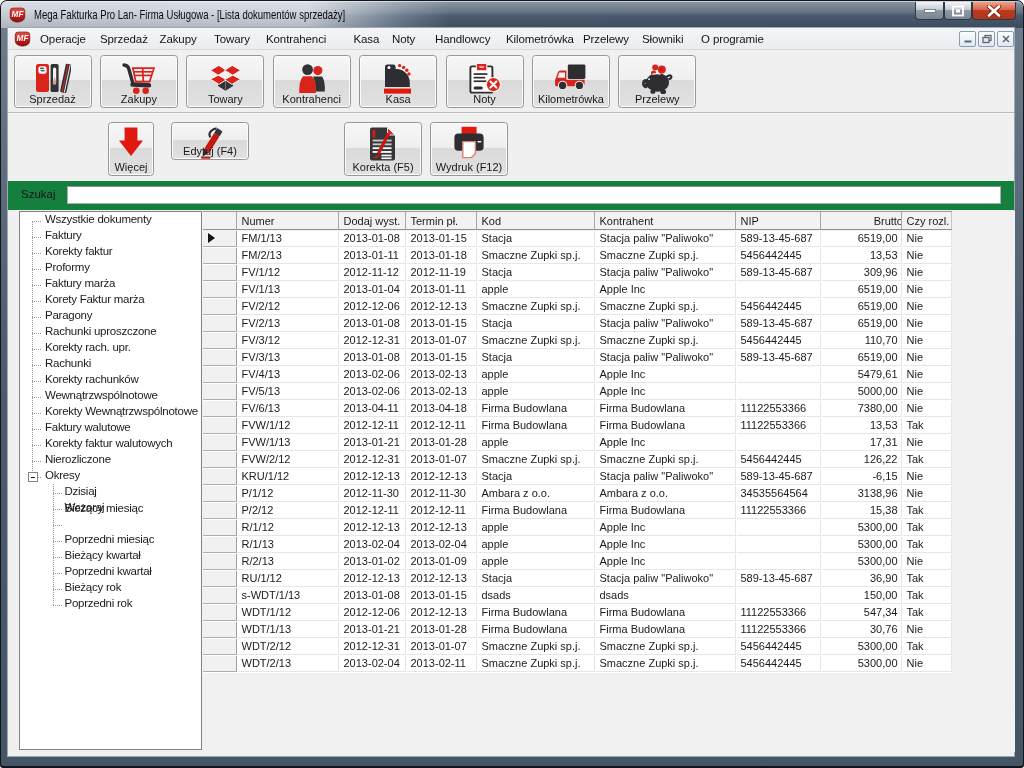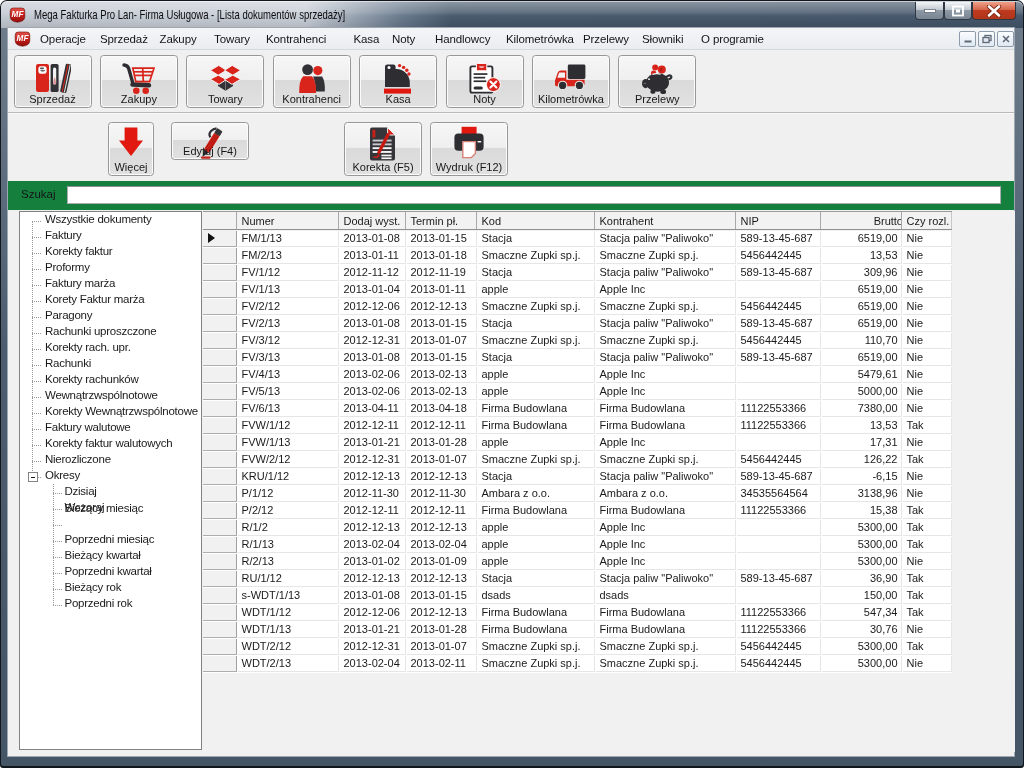--- a/index.html
+++ b/index.html
@@ -579,21 +579,21 @@
             <div class="c c1 l">2012-12-11</div>
             <div class="c c2 l">2012-12-11</div>
             <div class="c c3 l">Firma Budowlana</div>
             <div class="c c4 l">Firma Budowlana</div>
             <div class="c c5 l">11122553366</div>
             <div class="c c6 r">15,38</div>
             <div class="c c7 l">Tak</div>
           </div>
 <div class="row">
             <div class="rh"></div>
-            <div class="c c0 l">R/1/2</div>
+            <div class="c c0 l">R/1/12</div>
             <div class="c c1 l">2012-12-13</div>
             <div class="c c2 l">2012-12-13</div>
             <div class="c c3 l">apple</div>
             <div class="c c4 l">Apple Inc</div>
             <div class="c c5 l"></div>
             <div class="c c6 r">5300,00</div>
             <div class="c c7 l">Tak</div>
           </div>
 <div class="row">
             <div class="rh"></div>

